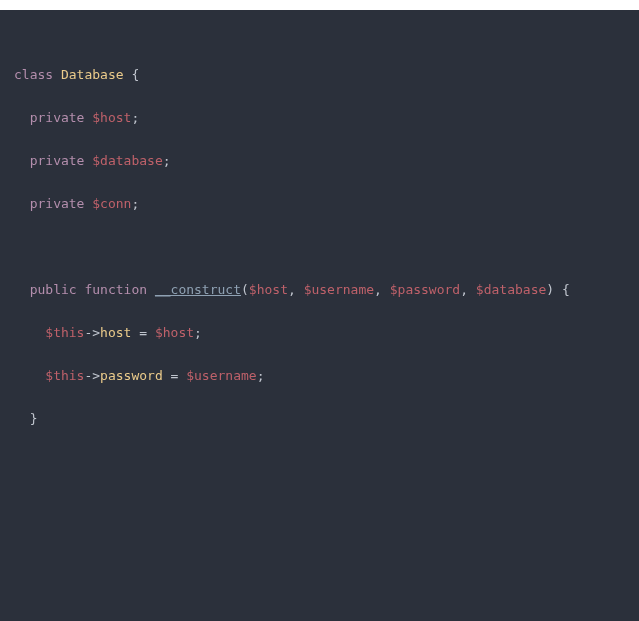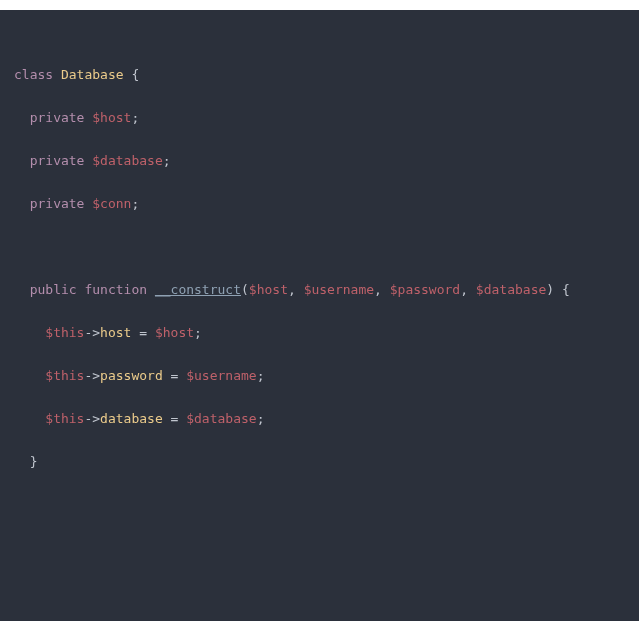--- a/index.html
+++ b/index.html
@@ -36,21 +36,20 @@
 
 <div class="code-area">
 <div><span class="kw">class</span> <span class="type">Database</span><span class="punct"> {</span></div>
 <div>  <span class="kw">private</span> <span class="var">$host</span><span class="punct">;</span></div>
 <div>  <span class="kw">private</span> <span class="var">$database</span><span class="punct">;</span></div>
 <div>  <span class="kw">private</span> <span class="var">$conn</span><span class="punct">;</span></div>
 <div> </div>
 <div>  <span class="kw">public</span> <span class="kw">function</span> <span class="magic">__construct</span><span class="punct">(</span><span class="var">$host</span><span class="punct">, </span><span class="var">$username</span><span class="punct">, </span><span class="var">$password</span><span class="punct">, </span><span class="var">$database</span><span class="punct">) {</span></div>
 <div>    <span class="var">$this</span><span class="punct">-&gt;</span><span class="prop">host</span><span class="punct"> = </span><span class="var">$host</span><span class="punct">;</span></div>
 <div>    <span class="var">$this</span><span class="punct">-&gt;</span><span class="prop">password</span><span class="punct"> = </span><span class="var">$username</span><span class="punct">;</span></div>
-<div>    <span class="var">$this</span><span class="punct">-&gt;</span><span class="prop">database</span><span class="punct"> = </span><span class="var">$database</span><span class="punct">;</span></div>
 <div>  <span class="punct">}</span></div>
 
 
 
 
 
 
 
 
 

